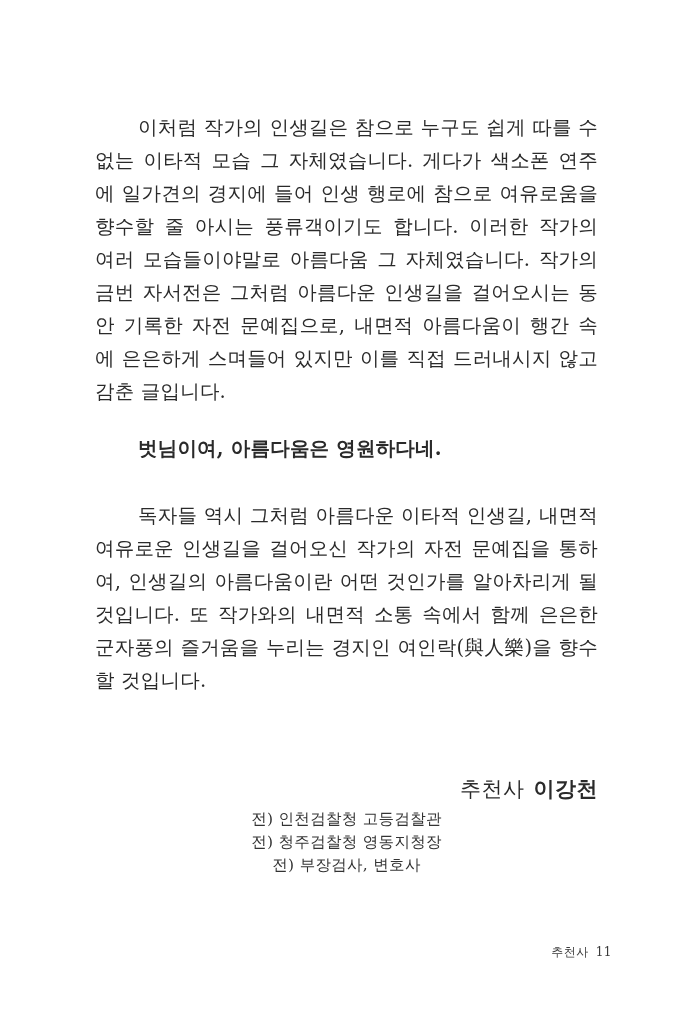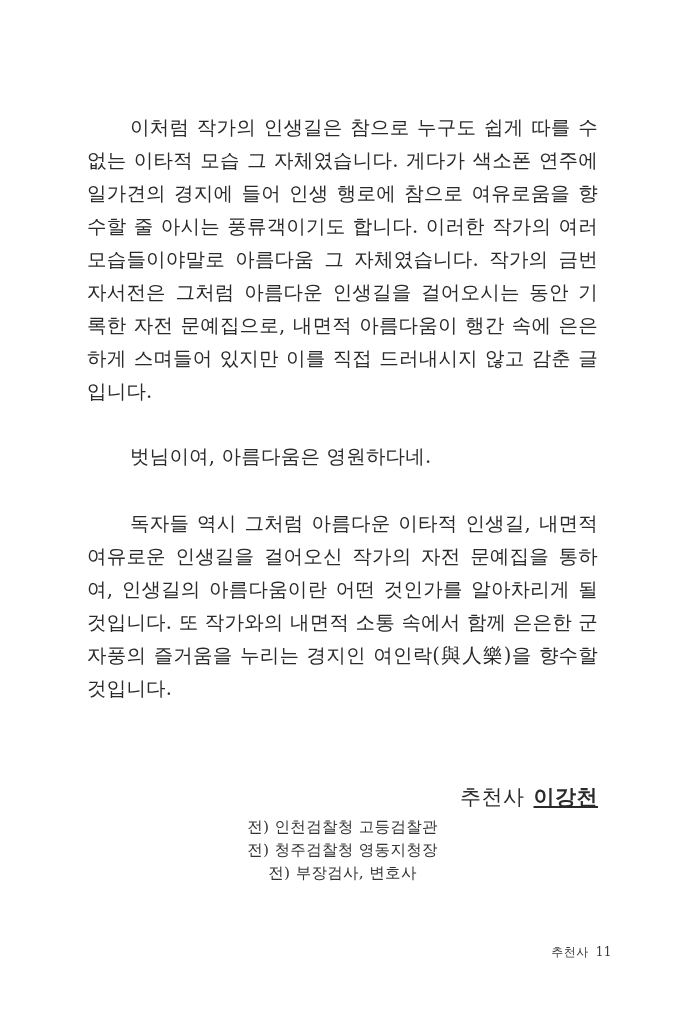--- a/index.html
+++ b/index.html
@@ -11,36 +11,37 @@
     position: relative;
     width: 691px;
     height: 1024px;
     background: #ffffff;
     color: #2a2a2a;
     font-family: "DejaVu Serif", "Liberation Serif", serif;
     overflow: hidden;
   }
   .content {
     position: absolute;
-    left: 87px;
+    left: 95px;
     right: 93px;
     top: 111px;
   }
   .para {
     margin: 0;
     font-size: 19.5px;
     line-height: 33px;
     text-align: justify;
     text-justify: inter-character;
     text-indent: 43px;
     word-break: break-all;
     letter-spacing: 0.2px;
   }
   .verse {
-    margin-top: 32px;
+    margin-top: 24px;
+    font-weight: bold;
   }
   .verse-line {
     padding-left: 43px;
     font-size: 19.5px;
     line-height: 33px;
     letter-spacing: 0.2px;
   }
   .para.closing {
     margin-top: 34px;
   }
@@ -49,21 +50,20 @@
     text-align: right;
   }
   .sig-title {
     font-size: 21px;
     line-height: 30px;
     letter-spacing: 0.5px;
   }
   .sig-name {
     font-weight: bold;
     margin-left: 9px;
-    text-decoration: underline;
   }
   .sig-roles {
     margin-top: 4px;
     font-size: 15.5px;
     line-height: 23px;
     color: #333333;
     letter-spacing: 0.3px;
     text-align: center;
   }
   .footer {

